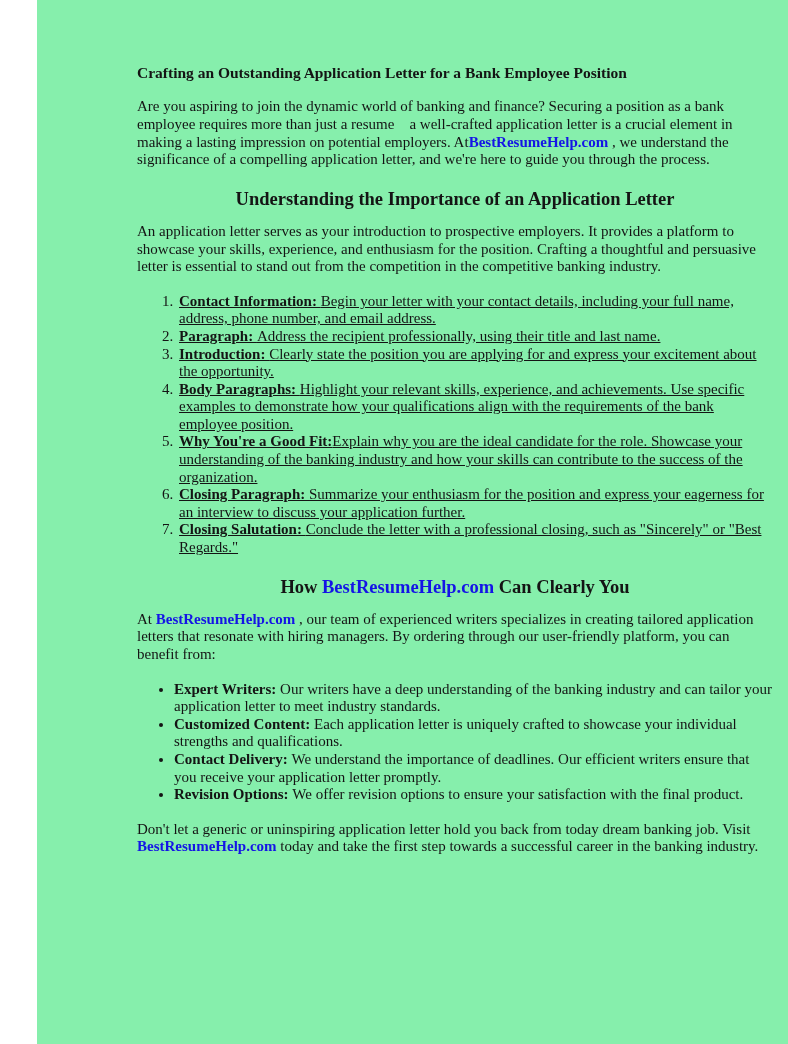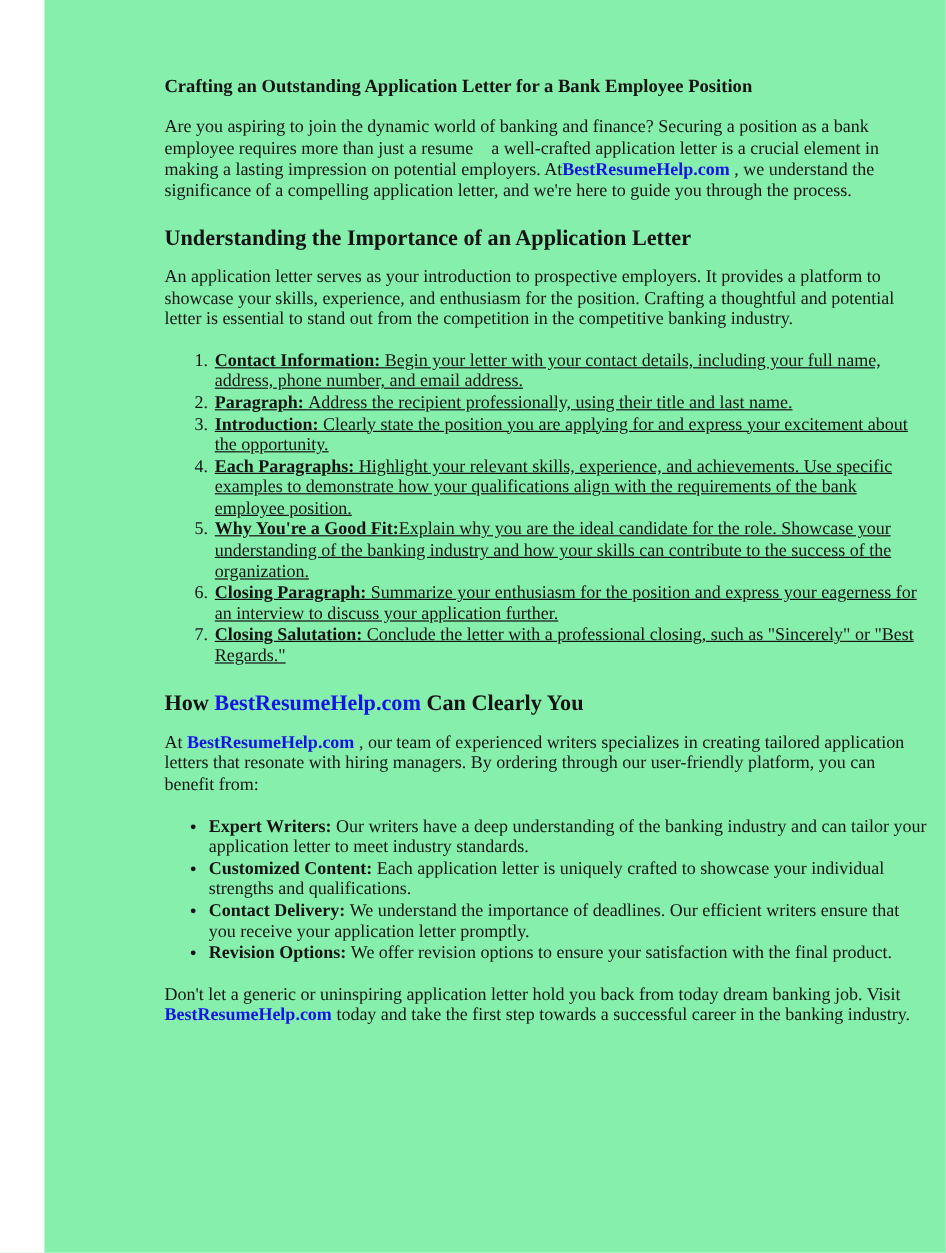--- a/index.html
+++ b/index.html
@@ -31,20 +31,21 @@
   p.body-par {
     font-size: 15px;
     line-height: 17.6px;
     margin: 0 0 17px 0;
   }
   h2.section-heading {
     font-size: 18.5px;
     font-weight: bold;
     line-height: 1.2;
     margin: 19px 0 13px 0;
+    text-align: center;
   }
   ol.num-list {
     margin: 12px 0 17px 0;
     padding-left: 40px;
     font-size: 15px;
     line-height: 17.6px;
     text-decoration: underline;
   }
   ol.num-list li { margin: 0; padding-left: 2px; }
   ul.bullet-list {
@@ -66,28 +67,28 @@
 
 <div class="page">
   <div class="content">
 
     <h1 class="doc-title">Crafting an Outstanding Application Letter for a Bank Employee Position</h1>
 
     <p class="body-par"><span>Are you aspiring to join the dynamic world of banking and finance? Securing a position as a bank employee requires more than just a resume &nbsp;&nbsp; a well-crafted application letter is a crucial element in making a lasting impression on potential employers. At</span><span class="seg-link">BestResumeHelp.com</span><span>&nbsp;, we understand the significance of a compelling application letter, and we're here to guide you through the process.</span></p>
 
     <h2 class="section-heading">Understanding the Importance of an Application Letter</h2>
 
-    <p class="body-par">An application letter serves as your introduction to prospective employers. It provides a platform to showcase your skills, experience, and enthusiasm for the position. Crafting a thoughtful and potential letter is essential to stand out from the competition in the competitive banking industry.</p>
+    <p class="body-par">An application letter serves as your introduction to prospective employers. It provides a platform to showcase your skills, experience, and enthusiasm for the position. Crafting a thoughtful and persuasive letter is essential to stand out from the competition in the competitive banking industry.</p>
 
 
     <ol class="num-list">
       <li><span class="seg-bold">Contact Information: </span><span>Begin your letter with your contact details, including your full name, address, phone number, and email address.</span></li>
       <li><span class="seg-bold">Paragraph: </span><span>Address the recipient professionally, using their title and last name.</span></li>
       <li><span class="seg-bold">Introduction: </span><span>Clearly state the position you are applying for and express your excitement about the opportunity.</span></li>
-      <li><span class="seg-bold">Each Paragraphs: </span><span>Highlight your relevant skills, experience, and achievements. Use specific examples to demonstrate how your qualifications align with the requirements of the bank employee position.</span></li>
+      <li><span class="seg-bold">Body Paragraphs: </span><span>Highlight your relevant skills, experience, and achievements. Use specific examples to demonstrate how your qualifications align with the requirements of the bank employee position.</span></li>
       <li><span class="seg-bold">Why You're a Good Fit:</span><span>Explain why you are the ideal candidate for the role. Showcase your understanding of the banking industry and how your skills can contribute to the success of the organization.</span></li>
       <li><span class="seg-bold">Closing Paragraph: </span><span>Summarize your enthusiasm for the position and express your eagerness for an interview to discuss your application further.</span></li>
       <li><span class="seg-bold">Closing Salutation: </span><span>Conclude the letter with a professional closing, such as "Sincerely" or "Best Regards."</span></li>
     </ol>
 
     <h2 class="section-heading"><span>How </span><span class="seg-link">BestResumeHelp.com</span><span> Can Clearly You</span></h2>
 
     <p class="body-par"><span>At </span><span class="seg-link">BestResumeHelp.com</span><span>&nbsp;, our team of experienced writers specializes in creating tailored application letters that resonate with hiring managers. By ordering through our user-friendly platform, you can benefit from:</span></p>
 
     <ul class="bullet-list">

